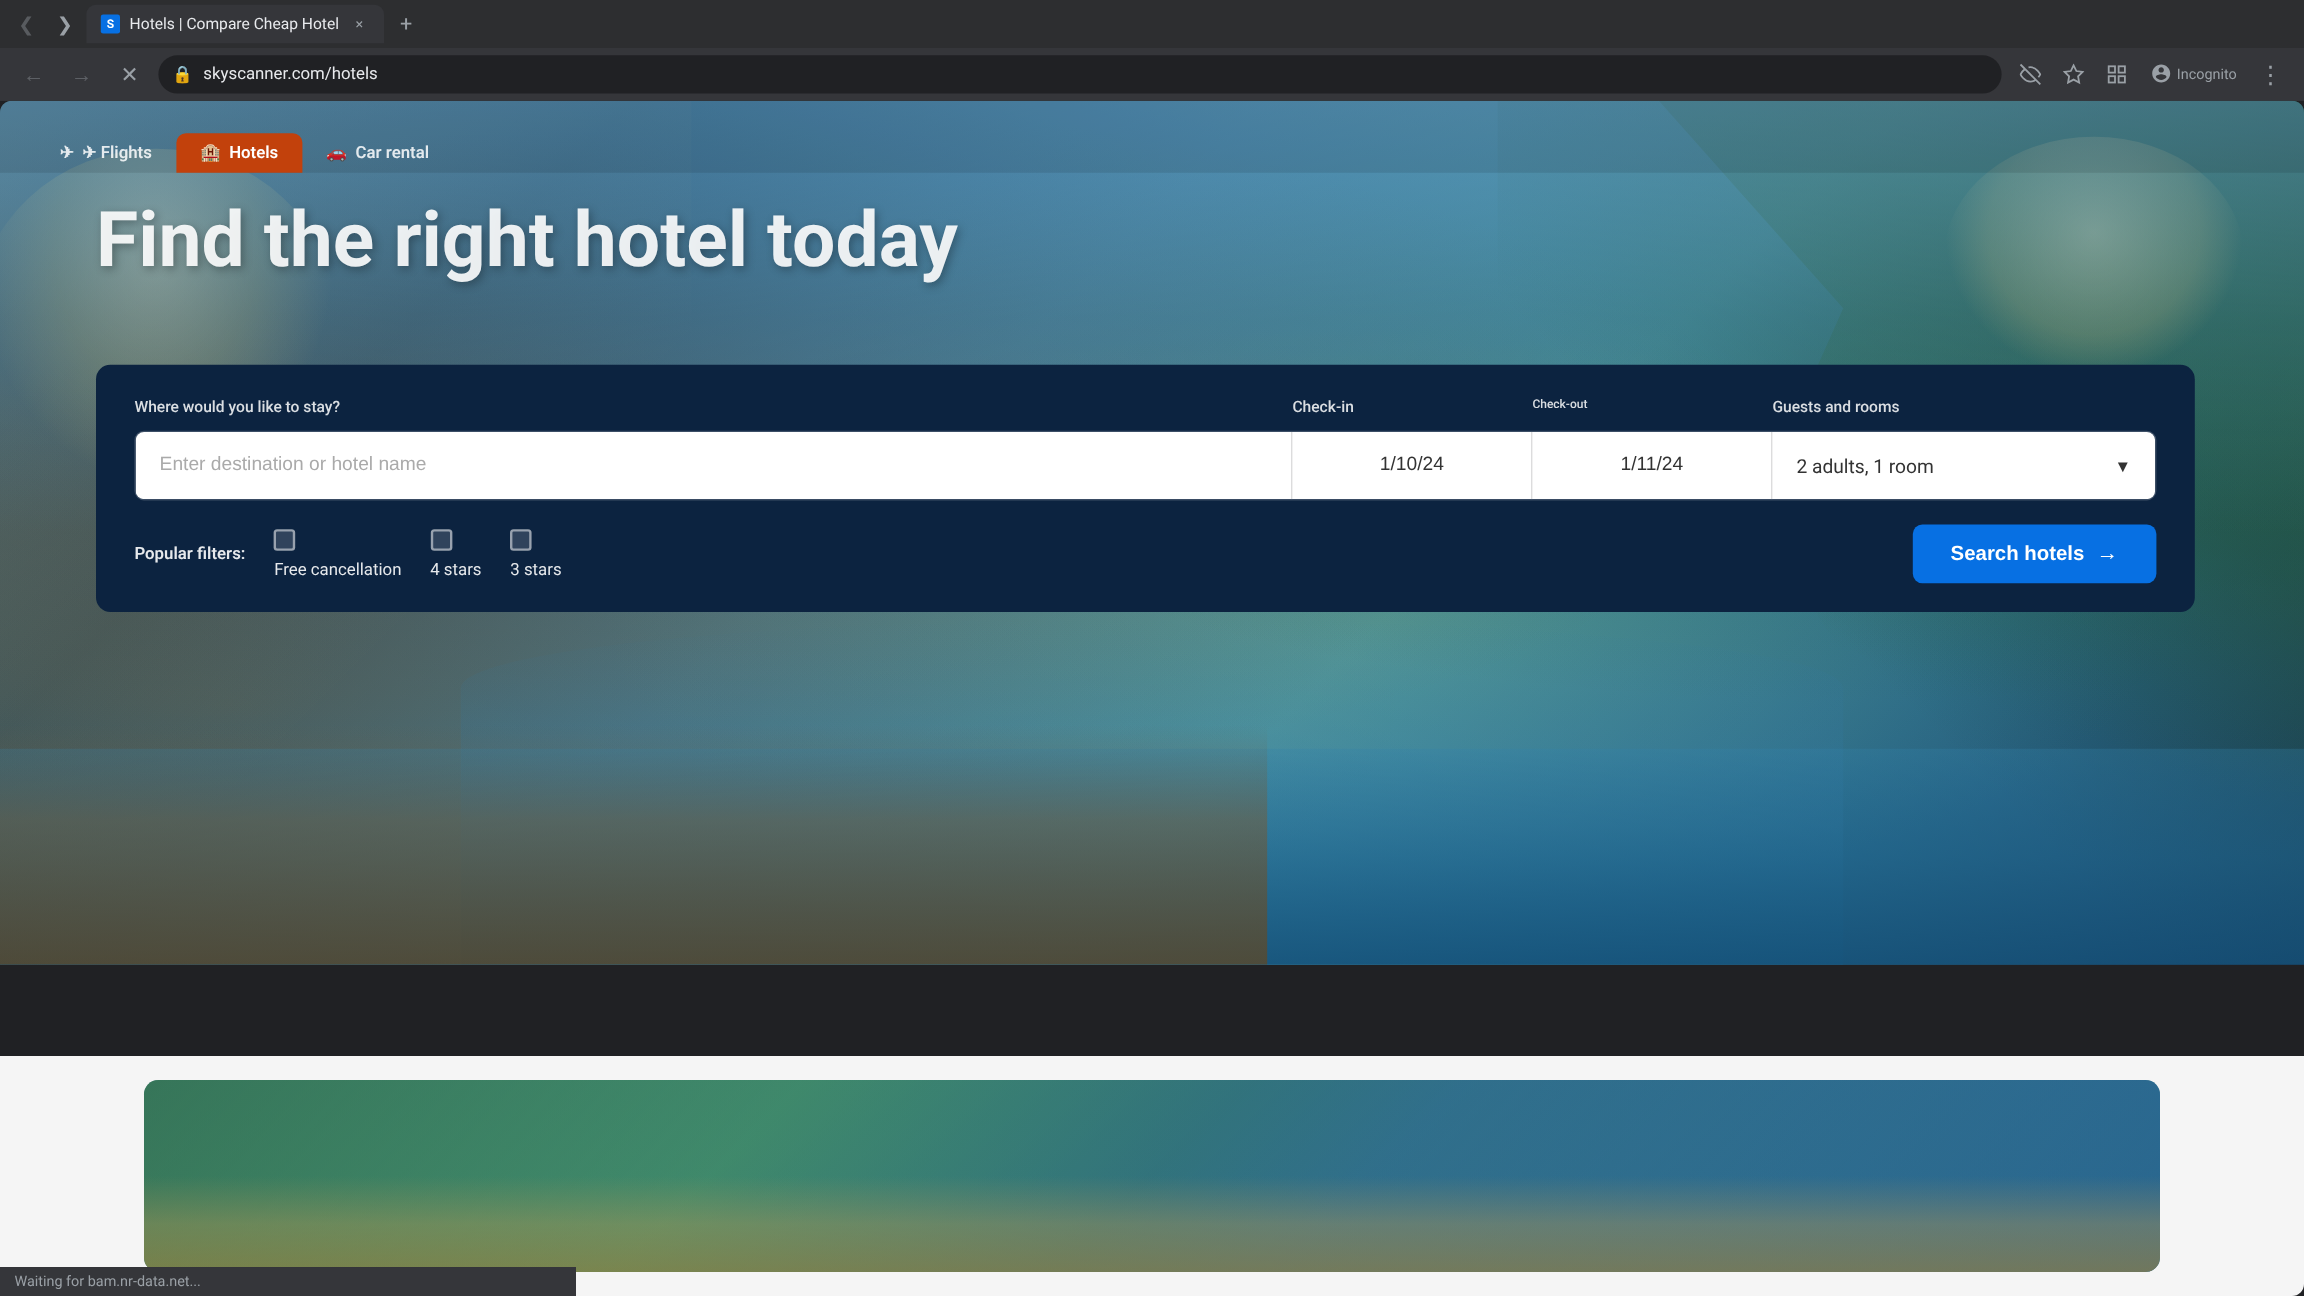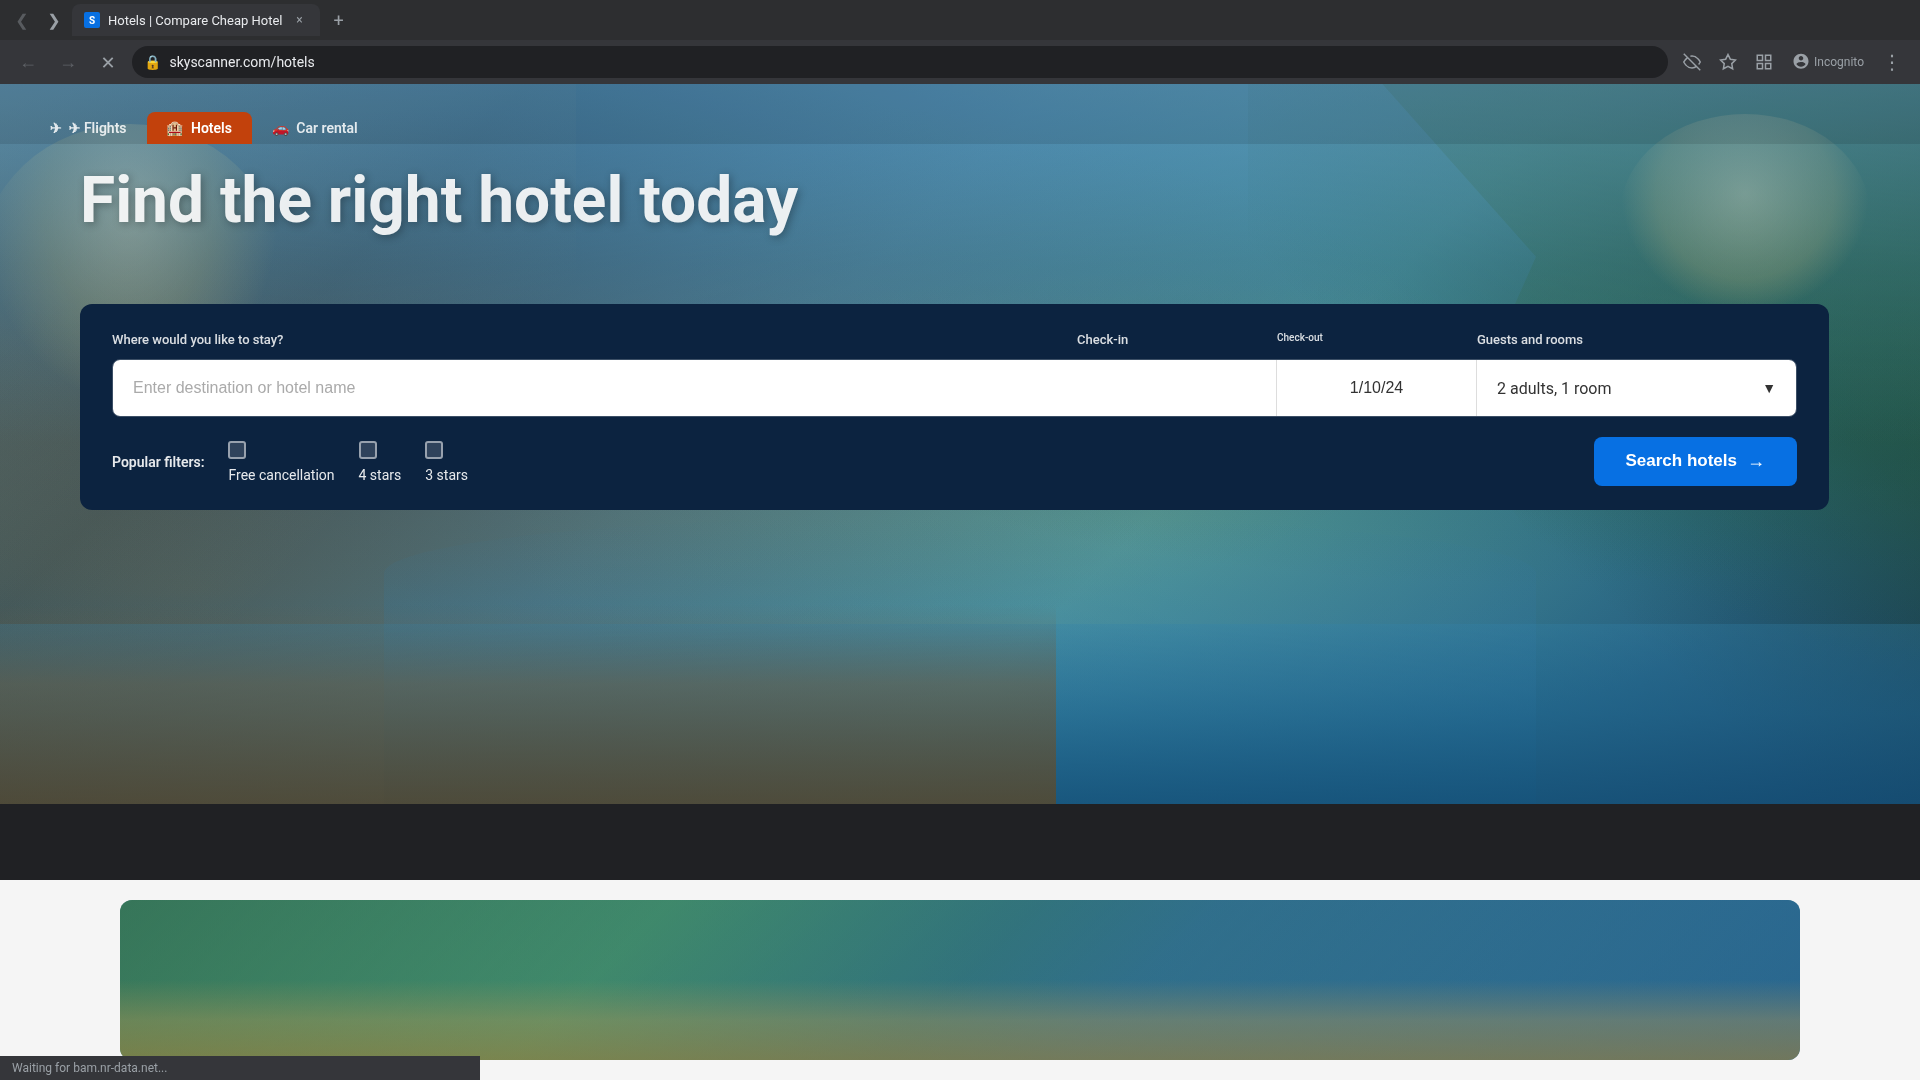--- a/index.html
+++ b/index.html
@@ -164,20 +164,21 @@
       font-size: 12px;
       color: #9aa0a6;
     }
 
     
     .page-content {
       width: 100%;
       height: calc(1080px - 84px);
       position: relative;
       overflow: hidden;
+      border-radius: 10px;
     }
 
     
     .hero-bg {
       width: 100%;
       height: 720px;
       position: absolute;
       top: 0;
       left: 0;
       background: linear-gradient(135deg, 
@@ -412,21 +413,21 @@
     .search-btn {
       background: #0770e3;
       color: white;
       border: none;
       border-radius: 8px;
       padding: 14px 32px;
       font-size: 17px;
       font-weight: 600;
       cursor: pointer;
       display: flex;
-      align-items: flex-start;
+      align-items: center;
       gap: 10px;
       white-space: nowrap;
     }
 
     .search-btn-arrow {
       font-size: 18px;
     }
 
     
     .lower-content {
@@ -607,20 +608,21 @@
     <div class="form-top-labels">
       <div class="label-destination">Where would you like to stay?</div>
       <div class="label-checkin">Check-in</div>
       <div class="label-checkout">Check-out</div>
       <div class="label-guests">Guests and rooms</div>
     </div>
 
     <div class="form-inputs">
       <input class="destination-input" type="text" placeholder="Enter destination or hotel name" style="">
       <input class="date-input" type="text" value="1/10/24" style="">
+      <input class="date-input" type="text" value="1/11/24" style="">
       <div class="guests-dropdown">
         <span>2 adults, 1 room</span>
         <span class="dropdown-arrow">▼</span>
       </div>
     </div>
 
     <div class="form-bottom">
       <div class="filters-section">
         <span class="filters-label">Popular filters:</span>
 

